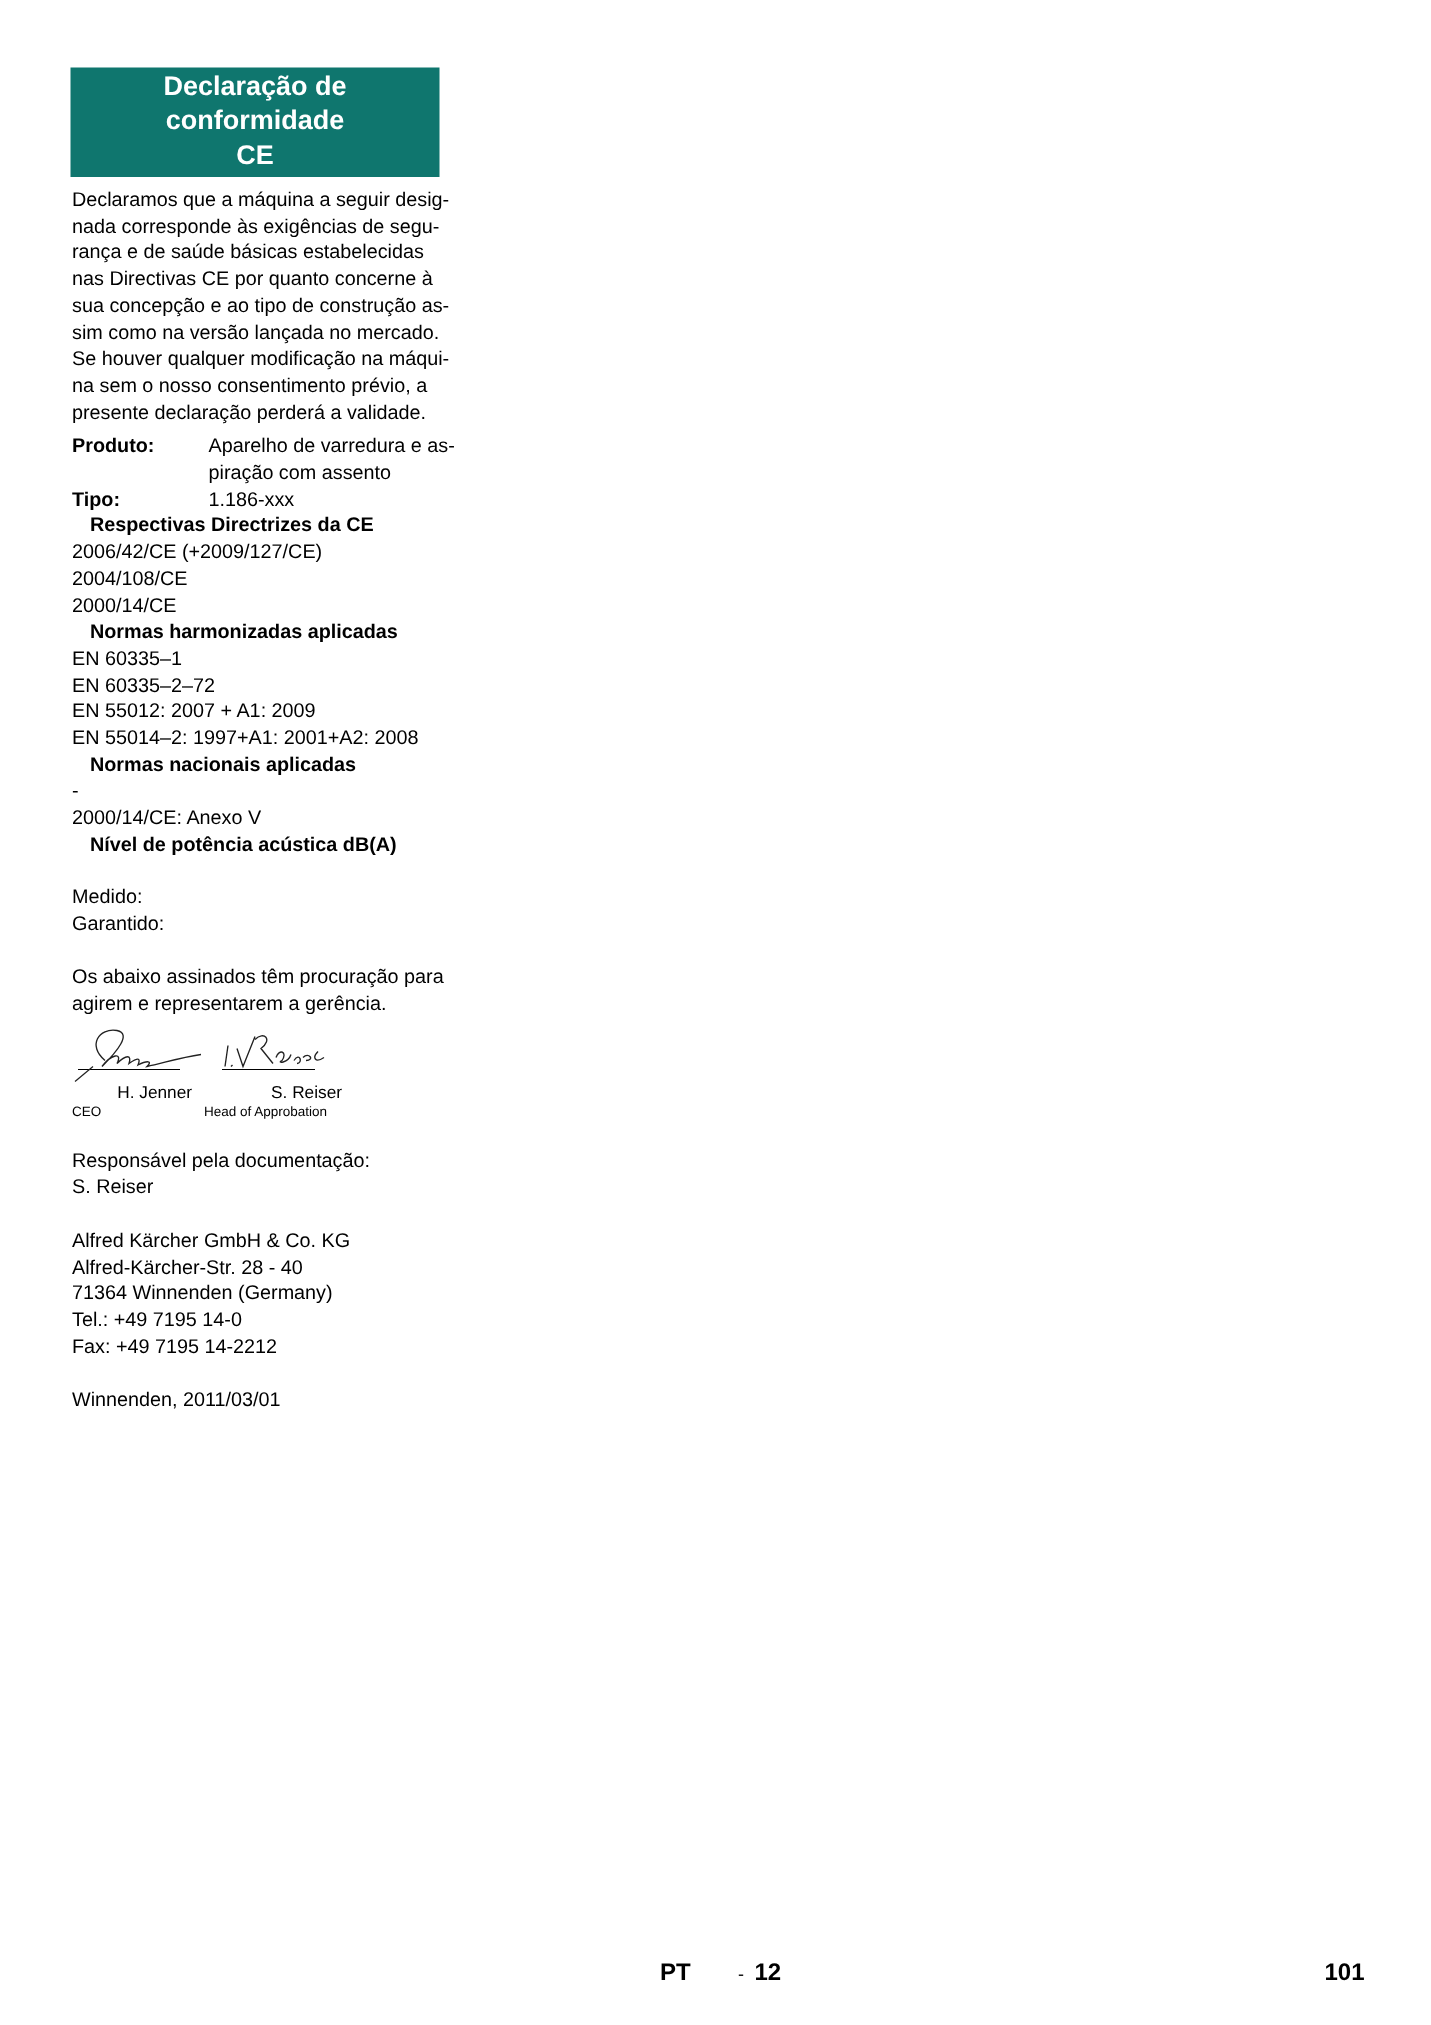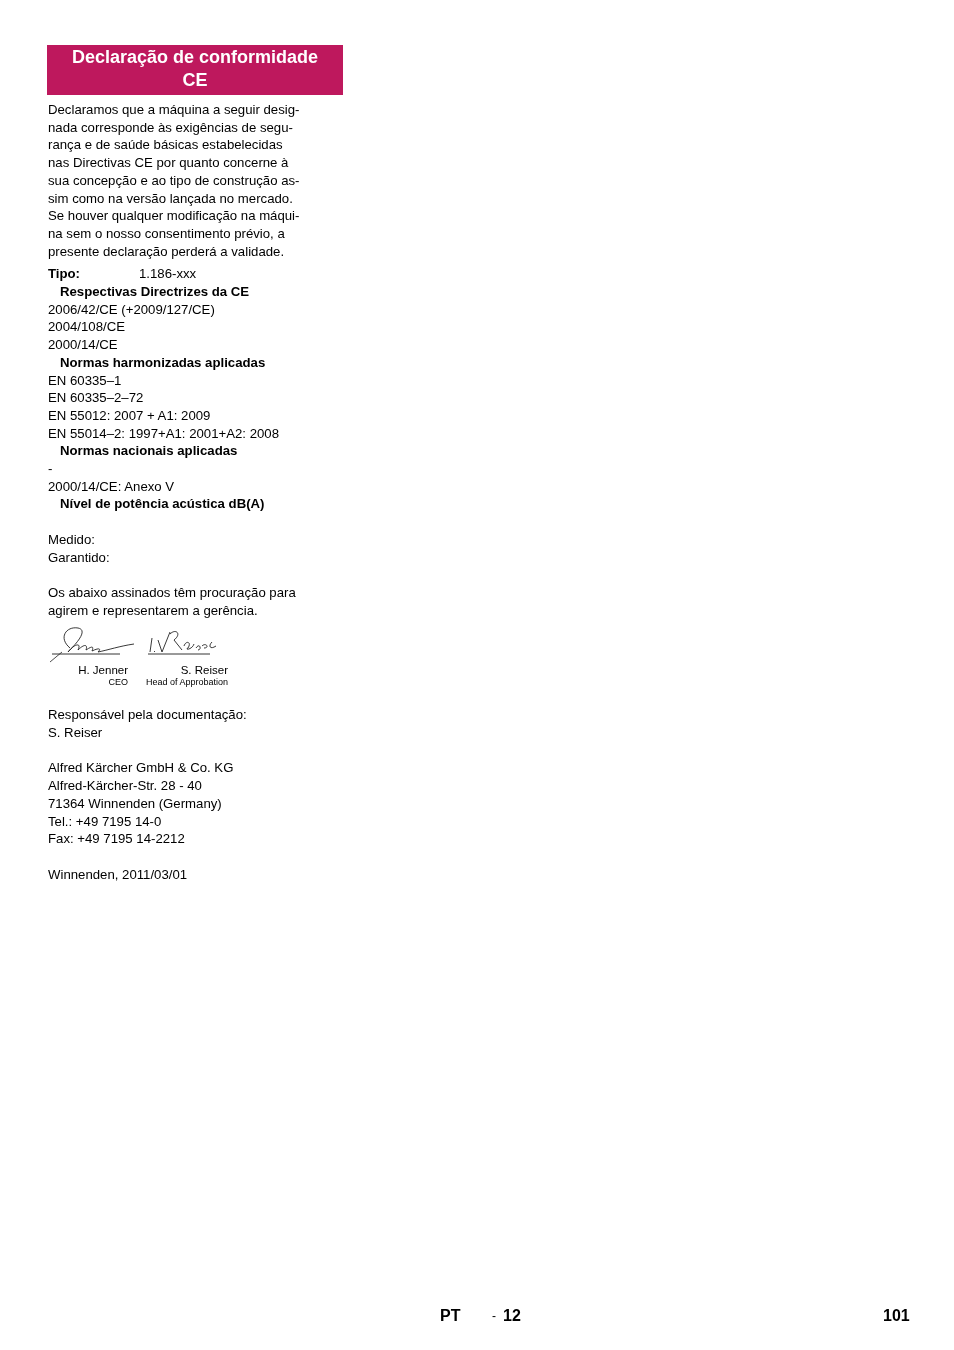--- a/index.html
+++ b/index.html
@@ -2,38 +2,38 @@
 <html><head>
   <meta charset="utf-8">
   <style>
     html, body { margin: 0; padding: 0; }
     body {
       width: 954px; height: 1350px; background: #ffffff; position: relative;
       font-family: "Liberation Sans", sans-serif; color: #000; overflow: hidden;
     }
     .col { position: absolute; left: 48px; top: 45px; width: 274px; }
     .title-box {
-      background: #be185d; color: #fff; text-align: center;
+      background: #0f766e; color: #fff; text-align: center;
       font-weight: bold; font-size: 18px; line-height: 23px;
-      padding: 1px 0 3px 0; margin-left: -1px; width: 296px;
+      padding: 1px 0 3px 0; margin-left: -1px; width: 246px;
     }
     .body-text { font-size: 13.2px; line-height: 17.7px; }
     .intro { margin-top: 6px; }
     .intro p { margin: 0; }
     .spec { margin-top: 5px; }
     .row { display: flex; }
     .row .k { font-weight: bold; width: 91px; flex: none; }
     .row .v { flex: 1; }
     .h { font-weight: bold; padding-left: 12px; }
     .blank { height: 17.7px; }
     .sig-area { position: relative; height: 82px; margin-top: 5px; }
     .sig { position: absolute; top: 0; }
     .sig svg { display: block; }
     .sig .name { font-size: 11.5px; line-height: 13px; text-align: right; }
-    .sig .role { font-size: 9px; line-height: 11px; text-align: right; }
+    .sig .role { font-size: 9px; line-height: 11px; text-align: left; }
     .sig1 { left: 0; width: 80px; }
     .sig2 { left: 88px; width: 92px; }
     .footer {
       position: absolute; top: 1306px; font-weight: bold; font-size: 16px; line-height: 20px;
     }
     .f-lang { left: 440px; }
     .f-dash { left: 492px; font-weight: normal; font-size: 12px; }
     .f-pg { left: 503px; text-align: center; }
     .f-num { left: 883px; }
   </style>
@@ -52,20 +52,27 @@
     <p>rança e de saúde básicas estabelecidas</p>
     <p>nas Directivas CE por quanto concerne à</p>
     <p>sua concepção e ao tipo de construção as-</p>
     <p>sim como na versão lançada no mercado.</p>
     <p>Se houver qualquer modificação na máqui-</p>
     <p>na sem o nosso consentimento prévio, a</p>
     <p>presente declaração perderá a validade.</p>
   </div>
 
   <div class="body-text spec">
+    <div class="row">
+      <div class="k">Produto:</div>
+      <div class="v">
+        <div>Aparelho de varredura e as-</div>
+        <div>piração com assento</div>
+      </div>
+    </div>
     <div class="row">
       <div class="k">Tipo:</div>
       <div class="v">1.186-xxx</div>
     </div>
 
     <div class="h">Respectivas Directrizes da CE</div>
     <div>2006/42/CE (+2009/127/CE)</div>
     <div>2004/108/CE</div>
     <div>2000/14/CE</div>
 

